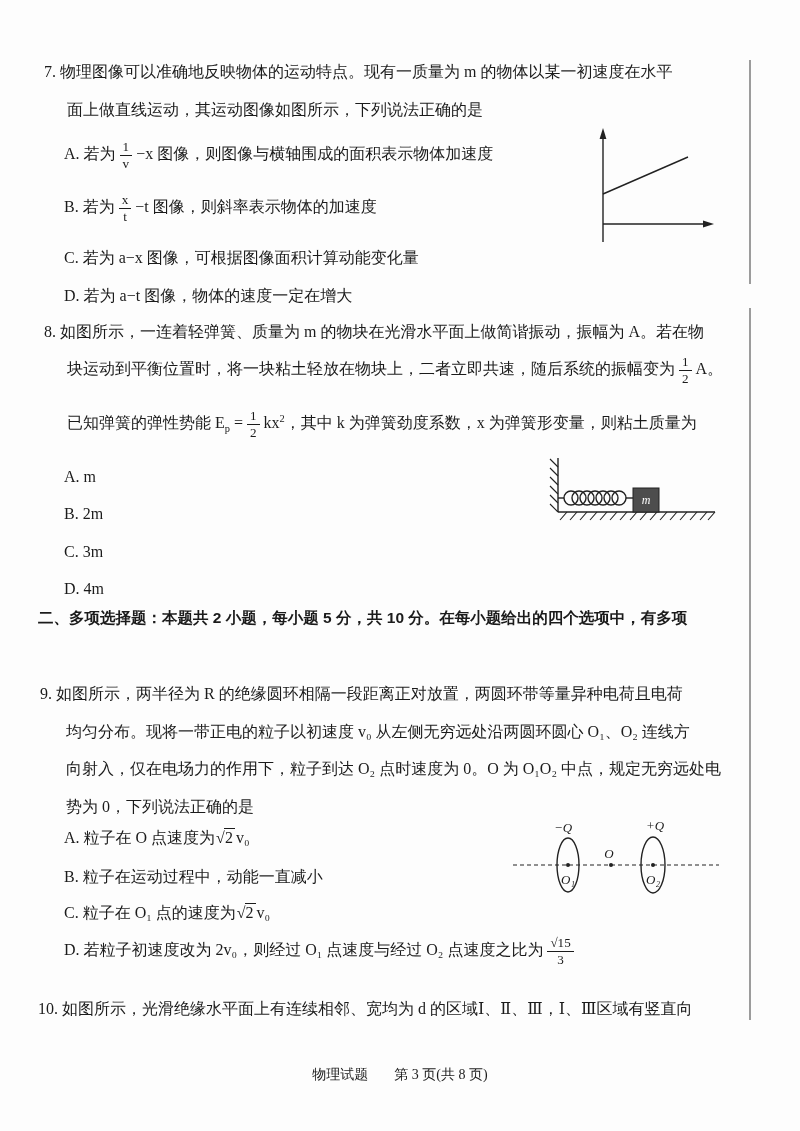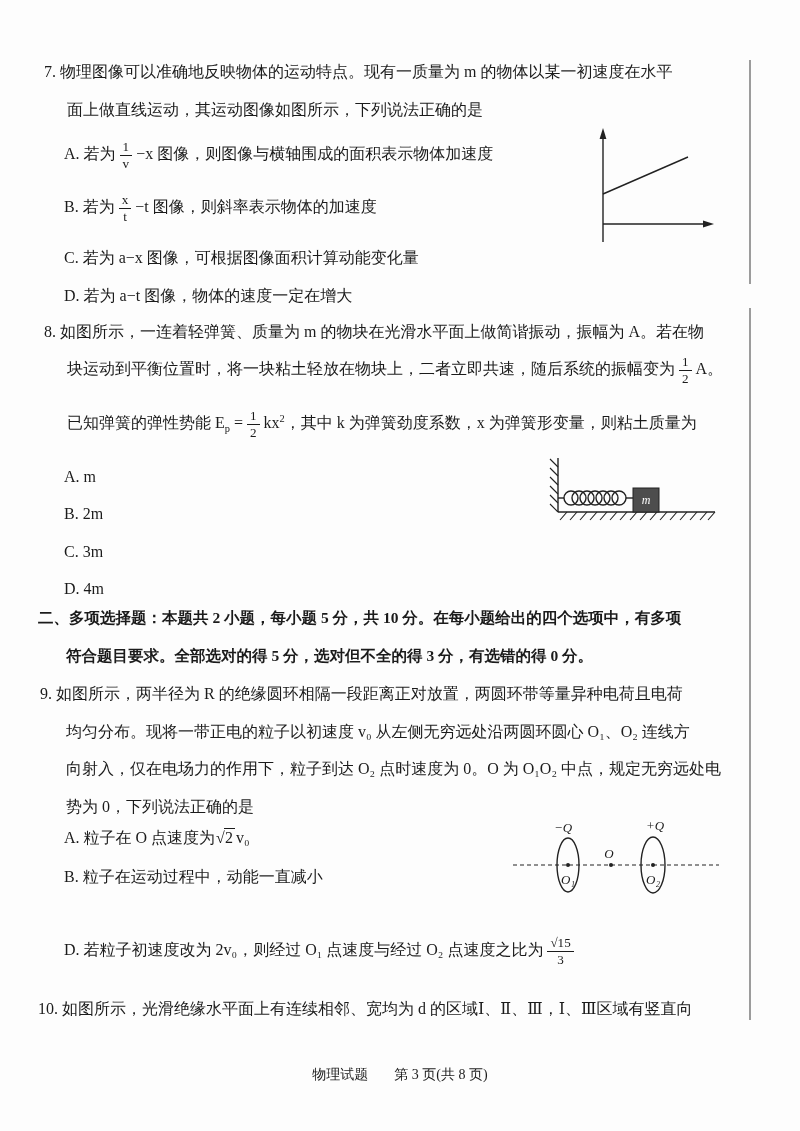--- a/index.html
+++ b/index.html
@@ -3,21 +3,21 @@
 <meta charset="utf-8">
 <style>
   html,body { margin:0; padding:0; background:#e8e8e8; }
   .page {
     position:relative; width:800px; height:1131px; margin:0 auto;
     background:#fdfdfd; overflow:hidden;
     font-family:"Liberation Serif","DejaVu Serif",serif;
     color:#1b1b1b; font-size:16px;
   }
   .line { position:absolute; white-space:nowrap; line-height:22px; }
-  .sec-head { font-weight:700; font-family:Liberation Serif, serif; font-size:15.5px; }
+  .sec-head { font-weight:700; font-family:Liberation Sans, sans-serif; font-size:15.5px; }
   
   .frac { display:inline-flex; flex-direction:column; align-items:center;
           vertical-align:middle; line-height:1.08; font-size:0.82em; margin:0 4px; }
   .frac .fnum { border-bottom:1.3px solid #1b1b1b; padding:0 3px 1px; }
   .frac .fden { padding-top:1px; }
   
   .sqrt { display:inline; white-space:nowrap; margin:0 1px; }
   .sqrt .rad { letter-spacing:-1px; }
   .sqrt .rbody { border-top:1.4px solid #1b1b1b; padding:0 2px 0 1px; }
   sub { font-size:0.65em; } sup { font-size:0.65em; }
@@ -90,31 +90,31 @@
     <circle class="o" cx="50" cy="43" r="7"></circle>
     <circle class="o" cx="58" cy="43" r="7"></circle>
     <circle class="o" cx="66" cy="43" r="7"></circle>
     <circle class="o" cx="74" cy="43" r="7"></circle>
     <line x1="81" y1="43" x2="88" y2="43"></line>
     <rect x="88" y="33" width="26" height="24" fill="#4d4d4d" stroke="#222"></rect>
     <text class="block-label" x="101" y="49" text-anchor="middle">m</text>
   </svg>
 
   <div class="line sec-head" style="left:38px; top:607px">二、多项选择题：本题共 2 小题，每小题 5 分，共 10 分。在每小题给出的四个选项中，有多项</div>
-  <div class="line sec-head" style="left:66px; top:645px">符合题目要求。全部选对的得 5 分，选对但不全的得 3 分，有选错的得 0 分。</div>
 
   <div class="line" style="left:40px; top:683px">9. 如图所示，两半径为 R 的绝缘圆环相隔一段距离正对放置，两圆环带等量异种电荷且电荷</div>
   <div class="line" style="left:66px; top:721px">均匀分布。现将一带正电的粒子以初速度 v₀ 从左侧无穷远处沿两圆环圆心 O₁、O₂ 连线方</div>
   <div class="line" style="left:66px; top:758px">向射入，仅在电场力的作用下，粒子到达 O₂ 点时速度为 0。O 为 O₁O₂ 中点，规定无穷远处电</div>
   <div class="line" style="left:66px; top:796px">势为 0，下列说法正确的是</div>
 
   <div class="line" style="left:64px; top:827px"><span>A. 粒子在 O 点速度为</span><span class="sqrt"><span class="rad">√</span><span class="rbody">2</span></span><span>v₀</span></div>
 
   <div class="line" style="left:64px; top:866px">B. 粒子在运动过程中，动能一直减小</div>
 
+  <div class="line" style="left:64px; top:902px"><span>C. 粒子在 O₁ 点的速度为</span><span class="sqrt"><span class="rad">√</span><span class="rbody">2</span></span><span>v₀</span></div>
 
   <div class="line" style="left:64px; top:936px"><span>D. 若粒子初速度改为 2v₀，则经过 O₁ 点速度与经过 O₂ 点速度之比为</span><span class="frac">
         <span class="fnum"><span class="rad">√</span><span class="rbody">15</span></span>
         <span class="fden">3</span>
       </span></div>
 
   <svg class="diag" style="left:505px; top:812px" width="228" height="90" viewBox="0 0 228 90">
     <line class="thin" x1="8" y1="53" x2="214" y2="53" stroke-dasharray="4 3"></line>
     <ellipse cx="63" cy="53" rx="11" ry="27"></ellipse>
     <ellipse cx="148" cy="53" rx="12" ry="28"></ellipse>

